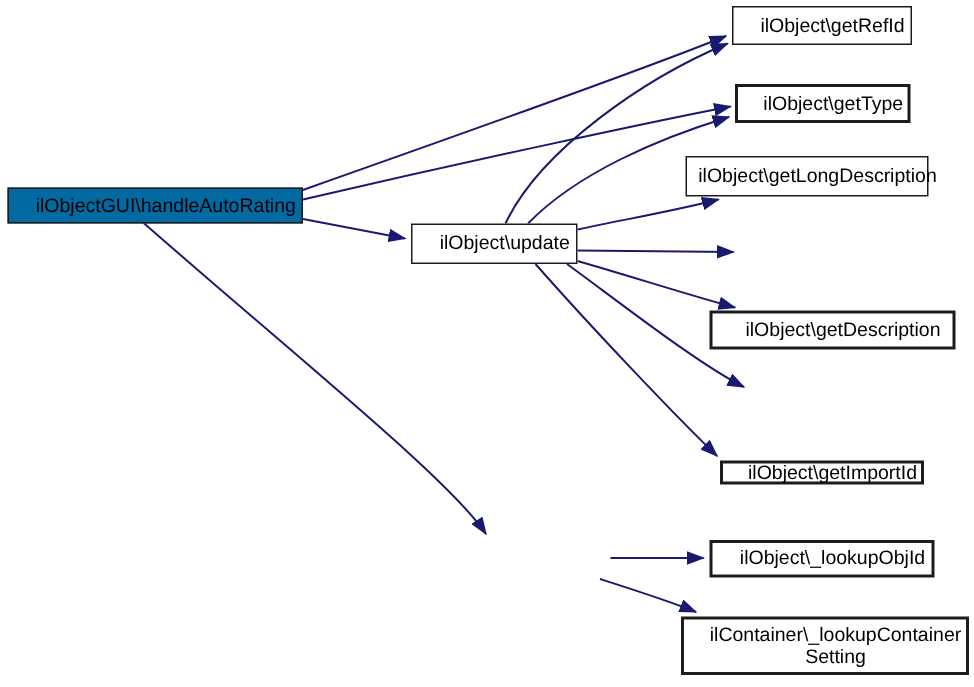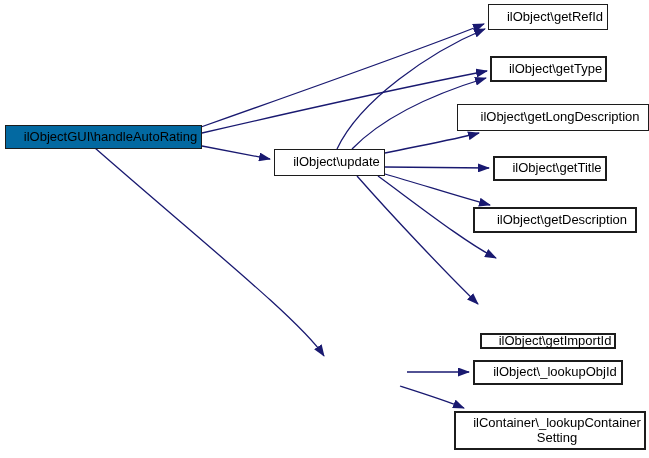--- a/index.html
+++ b/index.html
@@ -47,25 +47,25 @@
   .node.thick { border-width: 2px; }
   .node.current {
     background: #0369a1;
     cursor: default;
   }
   
   #n-main   { left: 5px;   top: 125px; width: 197px; height: 24px; }
   #n-update { left: 274px; top: 149px; width: 111px; height: 27px; }
   #n-getrefid { left: 488px; top: 4px;   width: 120px; height: 26px; }
   #n-gettype  { left: 490px; top: 56px;  width: 117px; height: 26px; }
-  #n-getlongdesc { left: 457px; top: 104px; width: 192px; height: 27px; }
+  #n-getlongdesc { left: 457px; top: 104px; width: 162px; height: 27px; }
   #n-gettitle    { left: 493px; top: 156px; width: 114px; height: 25px; }
   #n-getdesc     { left: 473px; top: 207px; width: 164px; height: 26px; }
   #n-getid       { left: 499px; top: 258px; width: 98px;  height: 26px; }
-  #n-getimportid { left: 480px; top: 307px; width: 136px; height: 16px; margin-top: 26px; }
+  #n-getimportid { left: 480px; top: 307px; width: 136px; height: 16px; }
   #n-hasautorating { left: 244px; top: 361px; width: 163px; height: 25px; }
   #n-lookupobjid   { left: 473px; top: 360px; width: 150px; height: 25px; }
   #n-containersetting { left: 454px; top: 411px; width: 192px; height: 39px; white-space: normal; }
 </style>
 </head>
 <body>
 
 <div id="canvas">
 
   <svg id="edge-layer" width="649" height="458" viewBox="0 0 649 458" xmlns="http://www.w3.org/2000/svg">
@@ -92,21 +92,20 @@
   <div class="node current" id="n-main">ilObjectGUI\handleAutoRating</div>
 
   <div class="node" id="n-update">ilObject\update</div>
 
   <div class="node" id="n-getrefid">ilObject\getRefId</div>
 
   <div class="node thick" id="n-gettype">ilObject\getType</div>
 
   <div class="node" id="n-getlongdesc">ilObject\getLongDescription</div>
 
-  <div class="node thick" id="n-gettitle">ilObject\getTitle</div>
 
   <div class="node thick" id="n-getdesc">ilObject\getDescription</div>
 
 
   <div class="node thick" id="n-getimportid">ilObject\getImportId</div>
 
 
   <div class="node thick" id="n-lookupobjid">ilObject\_lookupObjId</div>
 
   <div class="node thick" id="n-containersetting">

